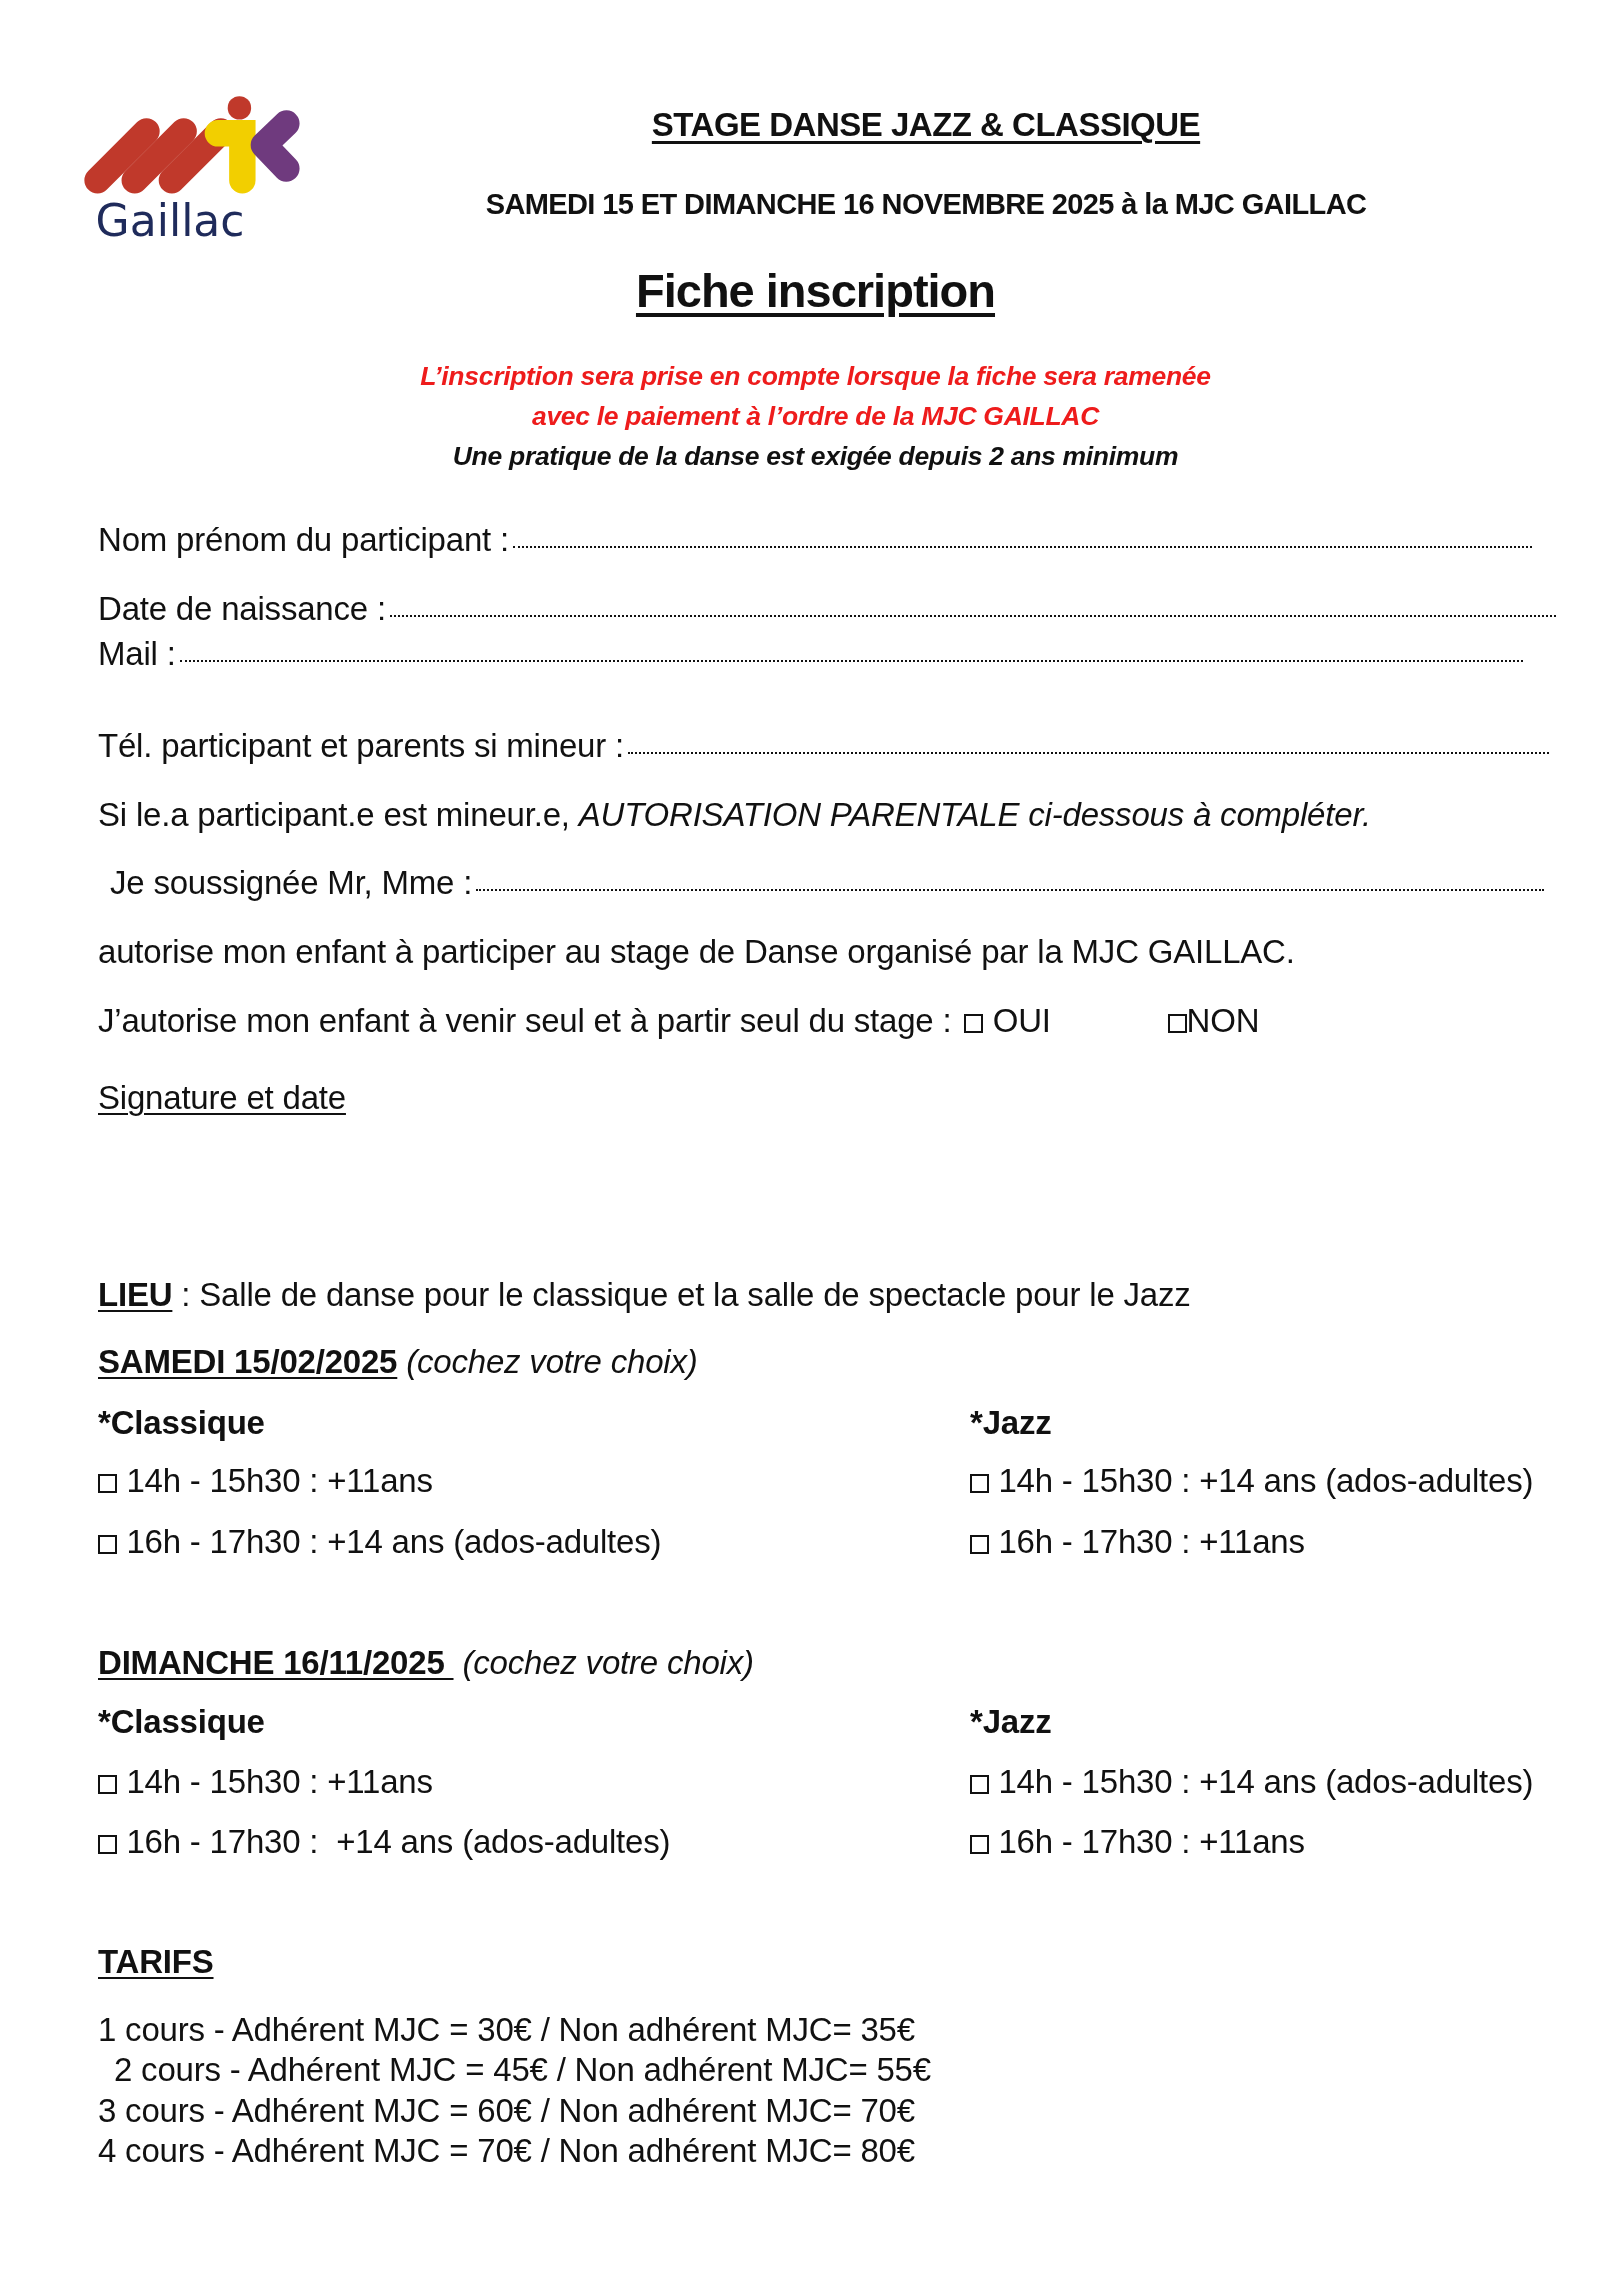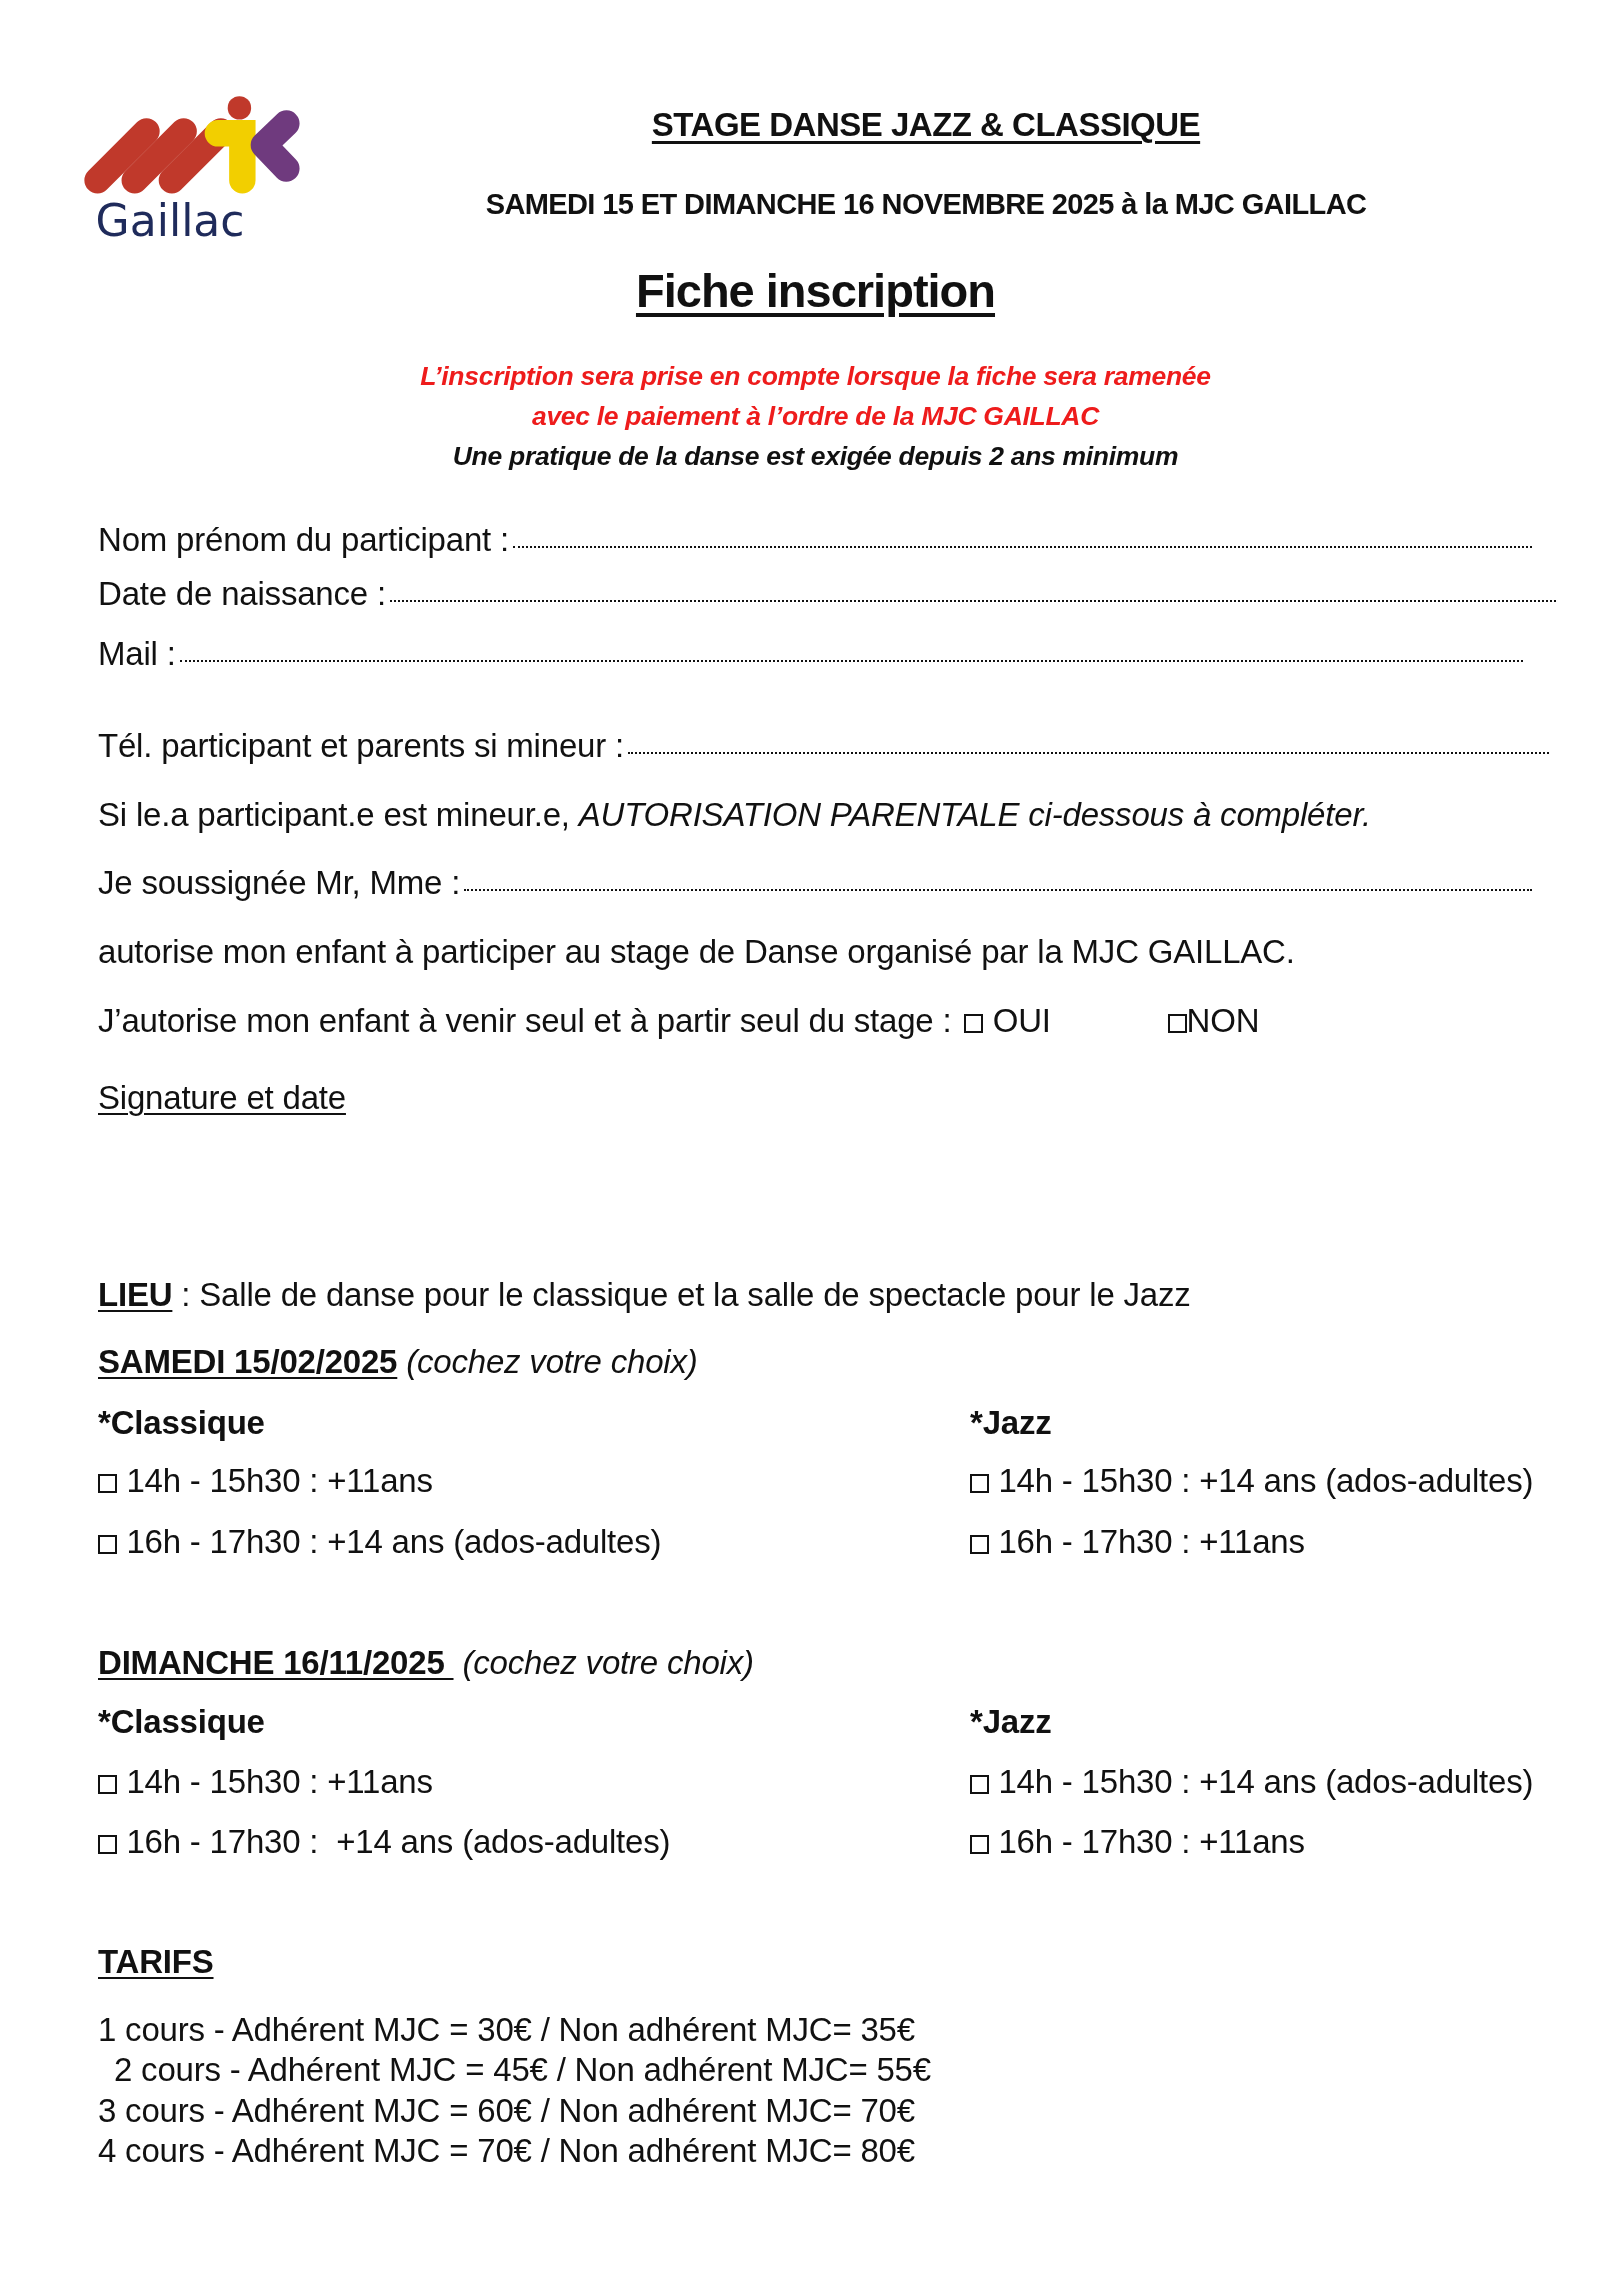--- a/index.html
+++ b/index.html
@@ -63,34 +63,34 @@
 <div class="abs subtitle">SAMEDI 15 ET DIMANCHE 16 NOVEMBRE 2025 à la MJC GAILLAC</div>
 <div class="abs heading">Fiche inscription</div>
 
 <div class="abs notice red" style="top:361px;">L’inscription sera prise en compte lorsque la fiche sera ramenée</div>
 <div class="abs notice red" style="top:401px;">avec le paiement à l’ordre de la MJC GAILLAC</div>
 <div class="abs notice" style="top:441px;">Une pratique de la danse est exigée depuis 2 ans minimum</div>
 
 <div class="abs body-line" style="top:521px;">
   <span>Nom prénom du participant :</span><span class="dots" style="width:1019px;"></span>
 </div>
-<div class="abs body-line" style="top:575px;">
+<div class="abs body-line" style="top:590px;">
   <span>Date de naissance :</span><span class="dots" style="width:1166px;"></span>
 </div>
 <div class="abs body-line" style="top:635px;">
   <span>Mail :</span><span class="dots" style="width:1343px;"></span>
 </div>
 <div class="abs body-line" style="top:727px;">
   <span>Tél. participant et parents si mineur :</span><span class="dots" style="width:921px;"></span>
 </div>
 <div class="abs body-line" style="top:784px;margin-top:12px;">
   <span>Si le.a participant.e est mineur.e,</span>
   <span class="ital">AUTORISATION PARENTALE ci-dessous à compléter.</span>
 </div>
-<div class="abs body-line" style="top:864px;">
+<div class="abs body-line" style="top:864px;margin-left:12px;">
   <span>Je soussignée Mr, Mme :</span><span class="dots" style="width:1068px;"></span>
 </div>
 <div class="abs body-line" style="top:933px;">autorise mon enfant à participer au stage de Danse organisé par la MJC GAILLAC.</div>
 <div class="abs body-line" style="top:1002px;">
   <span>J’autorise mon enfant à venir seul et à partir seul du stage :</span>
   <span class="cb" style="margin-left:3.9px;"></span><span>OUI</span>
 </div>
 <div class="abs body-line" style="top:1002px; left:1168px;">
   <span class="cb" style="margin-right:0;"></span><span>NON</span>
 </div>

